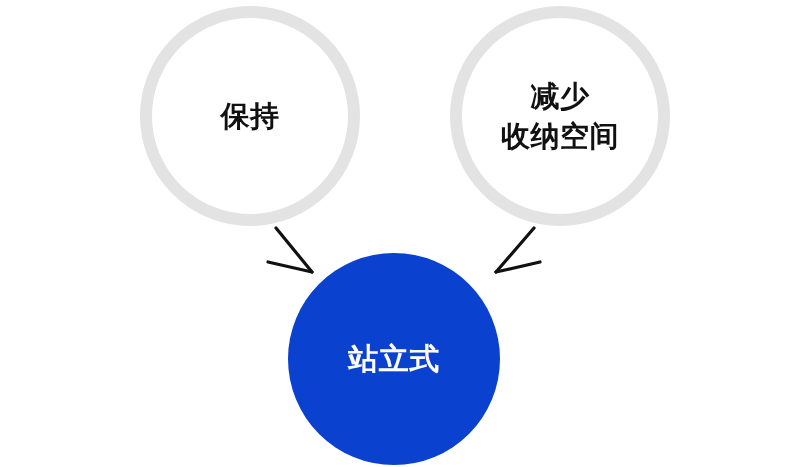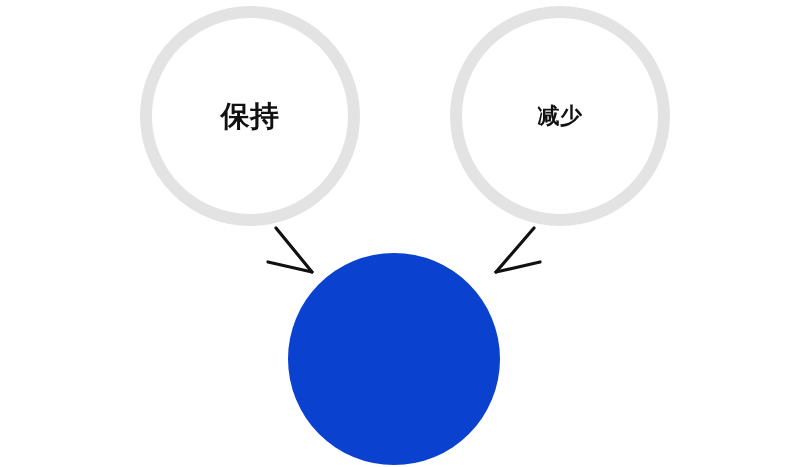--- a/index.html
+++ b/index.html
@@ -59,21 +59,21 @@
   #node-reduce-storage {
     left: 450px;
     top: 6px;
     width: 220px;
     height: 220px;
     border-width: 12px;
     border-color: #e3e3e3;
   }
   #node-reduce-storage .node-label {
     color: #111111;
-    font-size: 22px;
+    font-size: 29px;
   }
   
   #node-product {
     left: 288px;
     top: 253px;
     width: 212px;
     height: 212px;
     background: #0a42cf;
   }
   #node-product .node-label {
@@ -104,18 +104,20 @@
       <line x1="496" y1="272" x2="540" y2="262" stroke="#111111" stroke-width="3.2" stroke-linecap="round"></line>
     </g>
   </svg>
 
   <div class="node node-outline" id="node-keep-dry">
     <div class="node-label">保持</div>
   </div>
 
   <div class="node node-outline" id="node-reduce-storage">
     <div class="node-label">减少</div>
+    <div class="node-label">收纳空间</div>
   </div>
 
   <div class="node node-filled" id="node-product">
+    <div class="node-label">站立式</div>
   </div>
 
 </div>
 
 </body></html>

